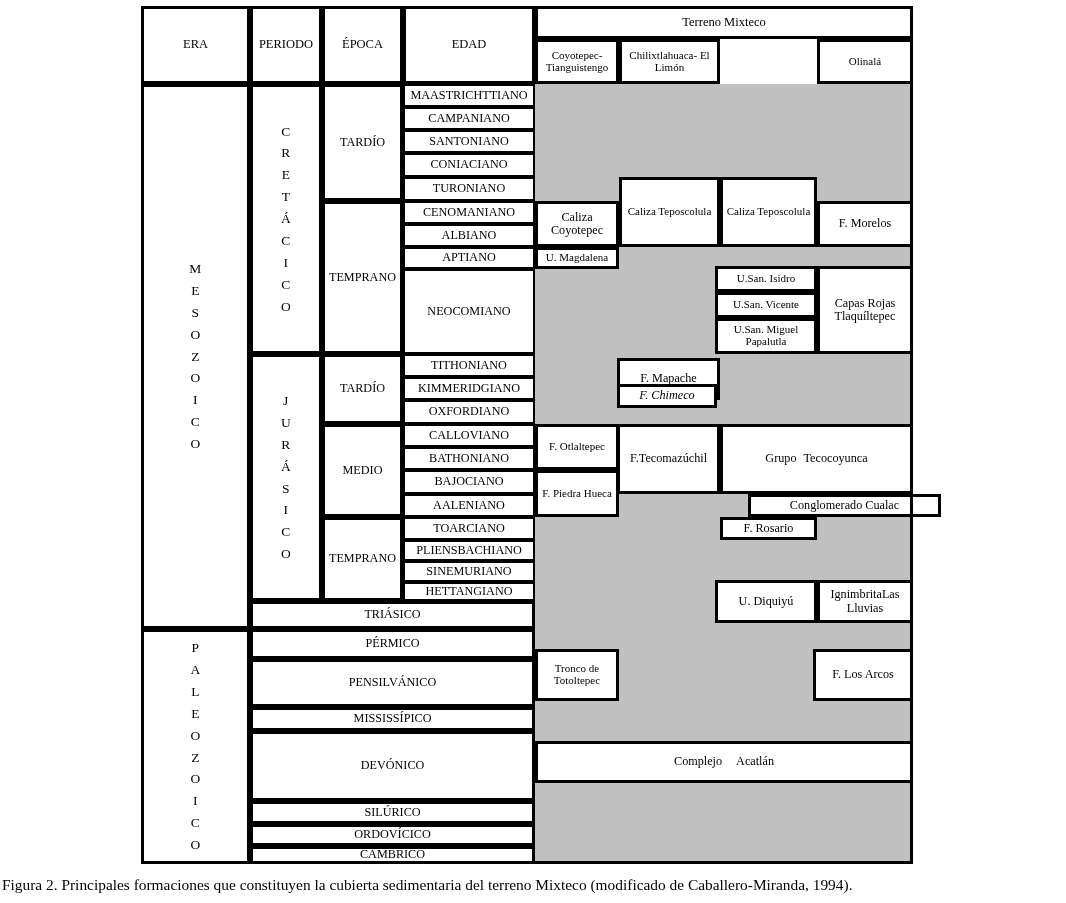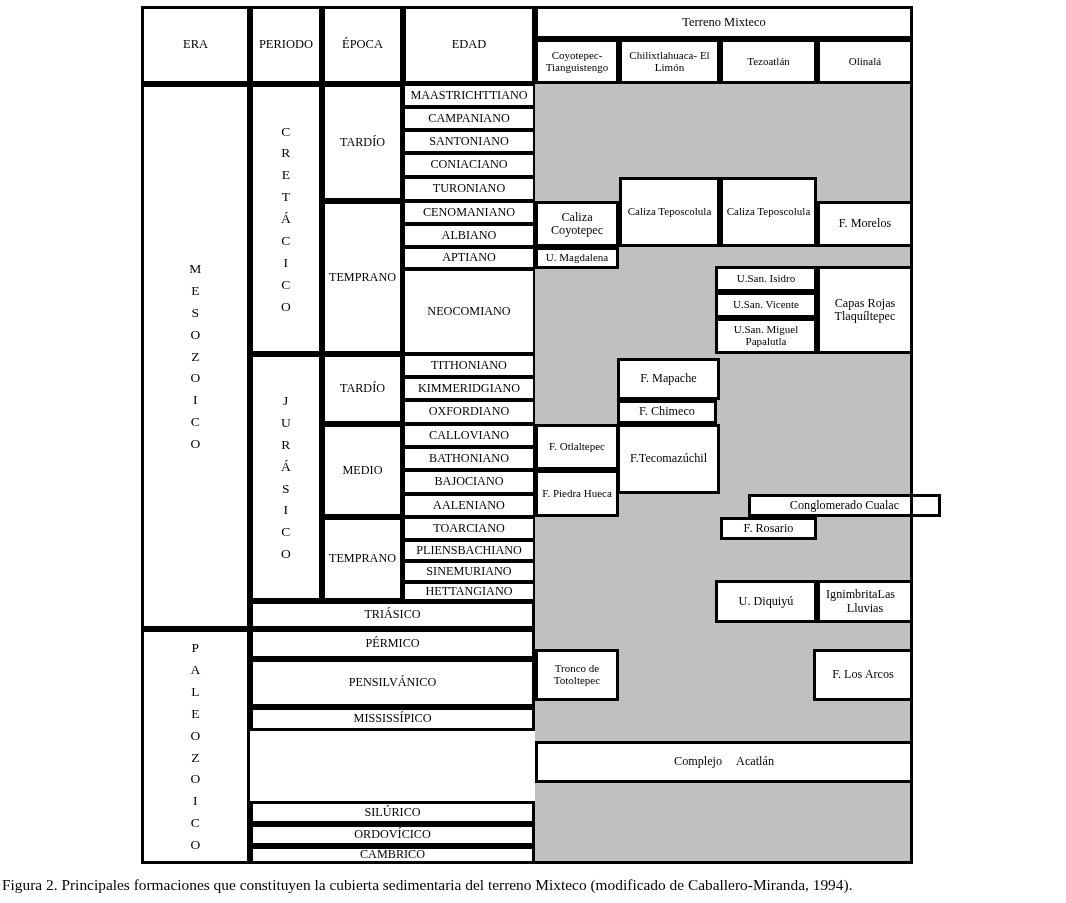--- a/index.html
+++ b/index.html
@@ -55,21 +55,20 @@
     <div class="cell t-small two-line" style="left:394px;top:33px;width:84px;height:45px;">
       <span>Coyotepec-</span>
       <span>Tianguistengo</span>
     </div>
 
     <div class="cell t-small two-line" style="left:478px;top:33px;width:101px;height:45px;">
       <span>Chilixtlahuaca-  El</span>
       <span>Limón</span>
     </div>
 
-    <div class="cell t-small" style="left:579px;top:33px;width:97px;height:45px;">Tezoatlán</div>
 
     <div class="cell t-small" style="left:676px;top:33px;width:96px;height:45px;">Olinalá</div>
 
     <div class="cell vstack t-era" style="left:0px;top:78px;width:109px;height:545px;">
       <span>M</span>
       <span>E</span>
       <span>S</span>
       <span>O</span>
       <span>Z</span>
       <span>O</span>
@@ -115,20 +114,21 @@
     </div>
 
     <div class="cell t-age" style="left:109px;top:595px;width:285px;height:28px;">TRIÁSICO</div>
 
     <div class="cell t-age" style="left:109px;top:623px;width:285px;height:30px;">PÉRMICO</div>
 
     <div class="cell t-age" style="left:109px;top:653px;width:285px;height:48px;">PENSILVÁNICO</div>
 
     <div class="cell t-age" style="left:109px;top:701px;width:285px;height:24px;">MISSISSÍPICO</div>
 
+    <div class="cell t-age" style="left:109px;top:725px;width:285px;height:70px;">DEVÓNICO</div>
 
     <div class="cell t-age" style="left:109px;top:795px;width:285px;height:23px;">SILÚRICO</div>
 
     <div class="cell t-age" style="left:109px;top:818px;width:285px;height:22px;">ORDOVÍCICO</div>
 
     <div class="cell t-age" style="left:109px;top:840px;width:285px;height:18px;">CÁMBRICO</div>
 
     <div class="cell t-age" style="left:181px;top:78px;width:81px;height:117px;">TARDÍO</div>
 
     <div class="cell t-age" style="left:181px;top:195px;width:81px;height:153px;">TEMPRANO</div>
@@ -181,40 +181,44 @@
       <span>Papalutla</span>
     </div>
 
     <div class="cell t-unit two-line" style="left:676px;top:260px;width:96px;height:88px;">
       <span>Capas Rojas</span>
       <span>Tlaquíltepec</span>
     </div>
 
     <div class="cell t-unit" style="left:476px;top:352px;width:103px;height:42px;">F. Mapache</div>
 
-    <div class="cell t-unit" style="left:476px;top:394px;width:100px;height:24px;">F. Chimeco</div>
+    <div class="cell t-unit" style="left:476px;top:378px;width:100px;height:24px;font-style:italic;">F. Chimeco</div>
 
     <div class="cell t-small" style="left:394px;top:418px;width:84px;height:46px;">F. Otlaltepec</div>
 
     <div class="cell t-small" style="left:394px;top:464px;width:84px;height:47px;">F. Piedra Hueca</div>
 
     <div class="cell t-unit spread" style="left:476px;top:418px;width:103px;height:70px;">
       <span>F.</span>
       <span>Tecomazúchil</span>
     </div>
 
+    <div class="cell t-unit" style="left:579px;top:418px;width:193px;height:70px;">
+      <span style="margin-right:7px;">Grupo</span>
+      <span>Tecocoyunca</span>
+    </div>
 
     <div class="cell t-unit" style="left:579px;top:488px;width:193px;height:23px;margin-left:28px;">Conglomerado Cualac</div>
 
     <div class="cell t-unit" style="left:579px;top:511px;width:97px;height:23px;">F. Rosario</div>
 
     <div class="cell t-unit" style="left:574px;top:574px;width:102px;height:43px;text-align:right;">U. Diquiyú</div>
 
     <div class="cell t-unit two-line" style="left:676px;top:574px;width:96px;height:43px;padding:0 6px;">
-      <span style="display:flex;width:100%;justify-content:flex-start;">
+      <span style="display:flex;width:100%;justify-content:center;">
         <span>Ignimbrita</span>
         <span>Las</span>
       </span>
       <span>Lluvias</span>
     </div>
 
     <div class="cell t-unit" style="left:672px;top:643px;width:100px;height:52px;">F. Los Arcos</div>
 
     <div class="cell t-small two-line" style="left:394px;top:643px;width:84px;height:52px;">
       <span>Tronco de</span>

